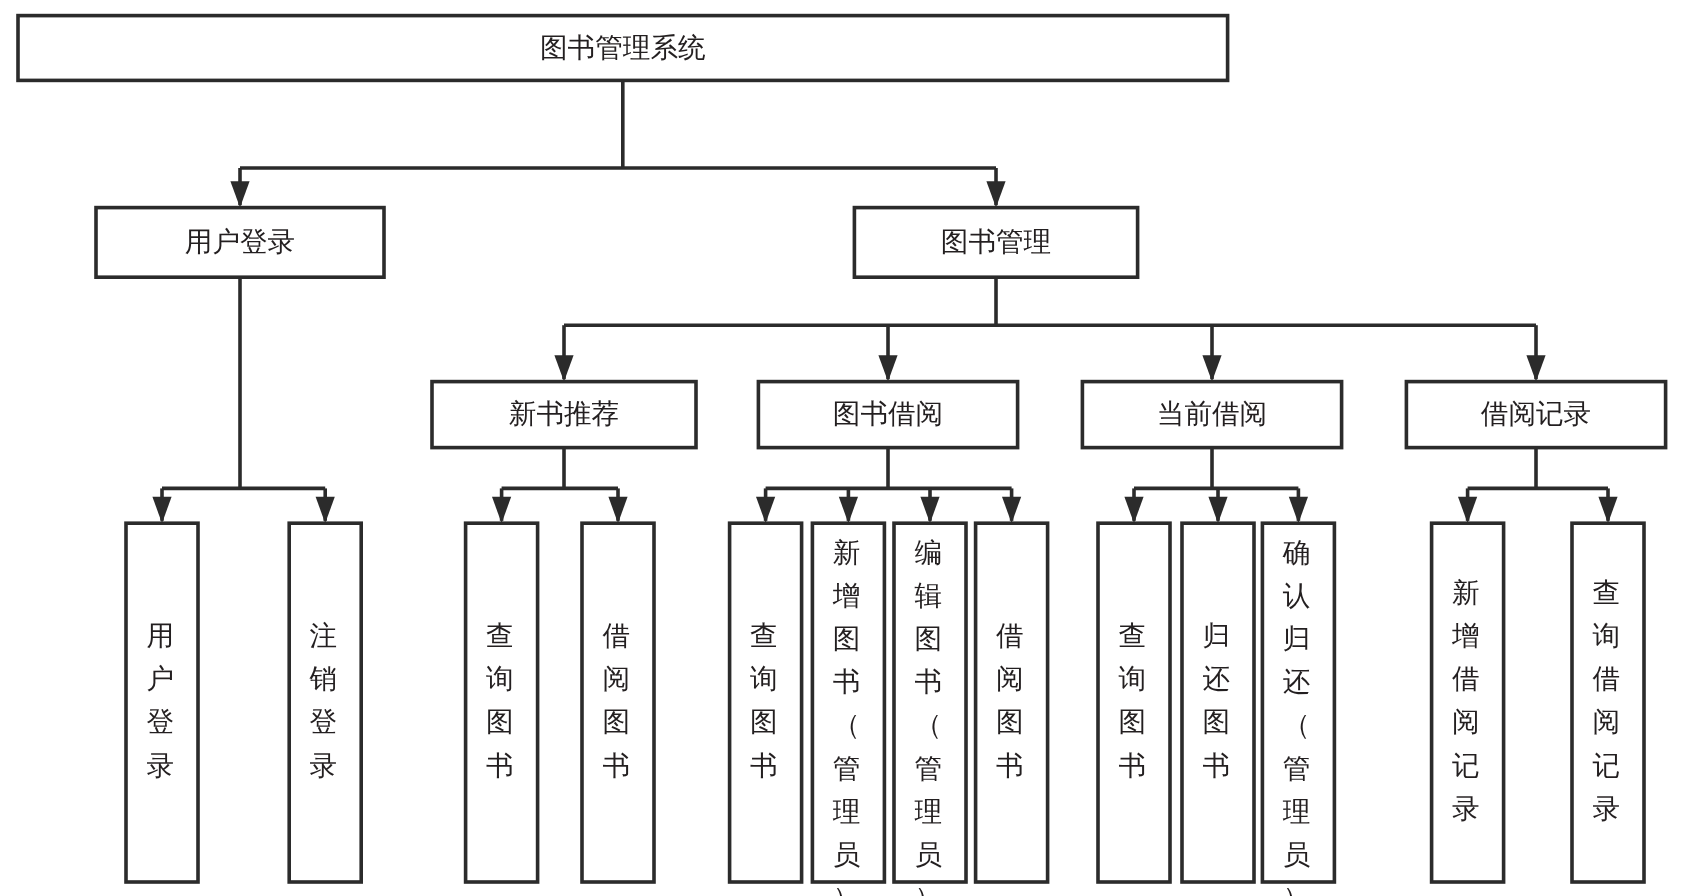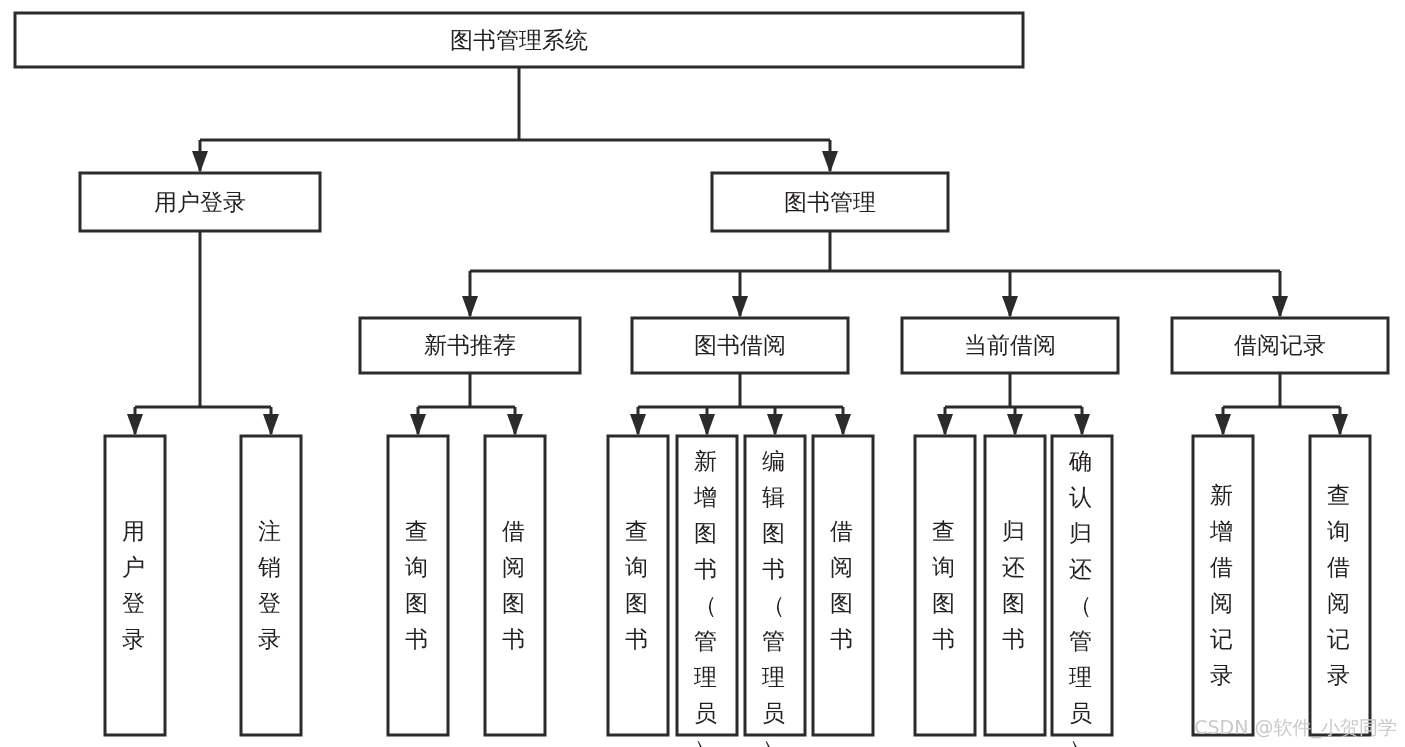--- a/index.html
+++ b/index.html
@@ -254,14 +254,13 @@
         <g>
           <rect class="node-box" x="1193" y="436" width="60" height="299"></rect>
           <text class="node-label-vertical" x="1223" y="495.5"><tspan x="1223" y="495.5">新</tspan><tspan x="1223" y="531.5">增</tspan><tspan x="1223" y="567.5">借</tspan><tspan x="1223" y="603.5">阅</tspan><tspan x="1223" y="639.5">记</tspan><tspan x="1223" y="675.5">录</tspan></text>
         </g>
         <g>
           <rect class="node-box" x="1310" y="436" width="60" height="299"></rect>
           <text class="node-label-vertical" x="1340" y="495.5"><tspan x="1340" y="495.5">查</tspan><tspan x="1340" y="531.5">询</tspan><tspan x="1340" y="567.5">借</tspan><tspan x="1340" y="603.5">阅</tspan><tspan x="1340" y="639.5">记</tspan><tspan x="1340" y="675.5">录</tspan></text>
         </g>
       </g>
   </svg>
-  <div class="watermark-text">CSDN @软件_小贺同学</div>
 </div>
 
 </body></html>

